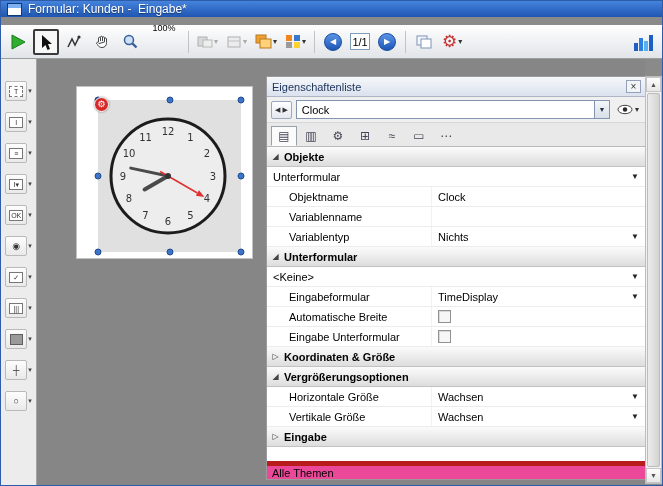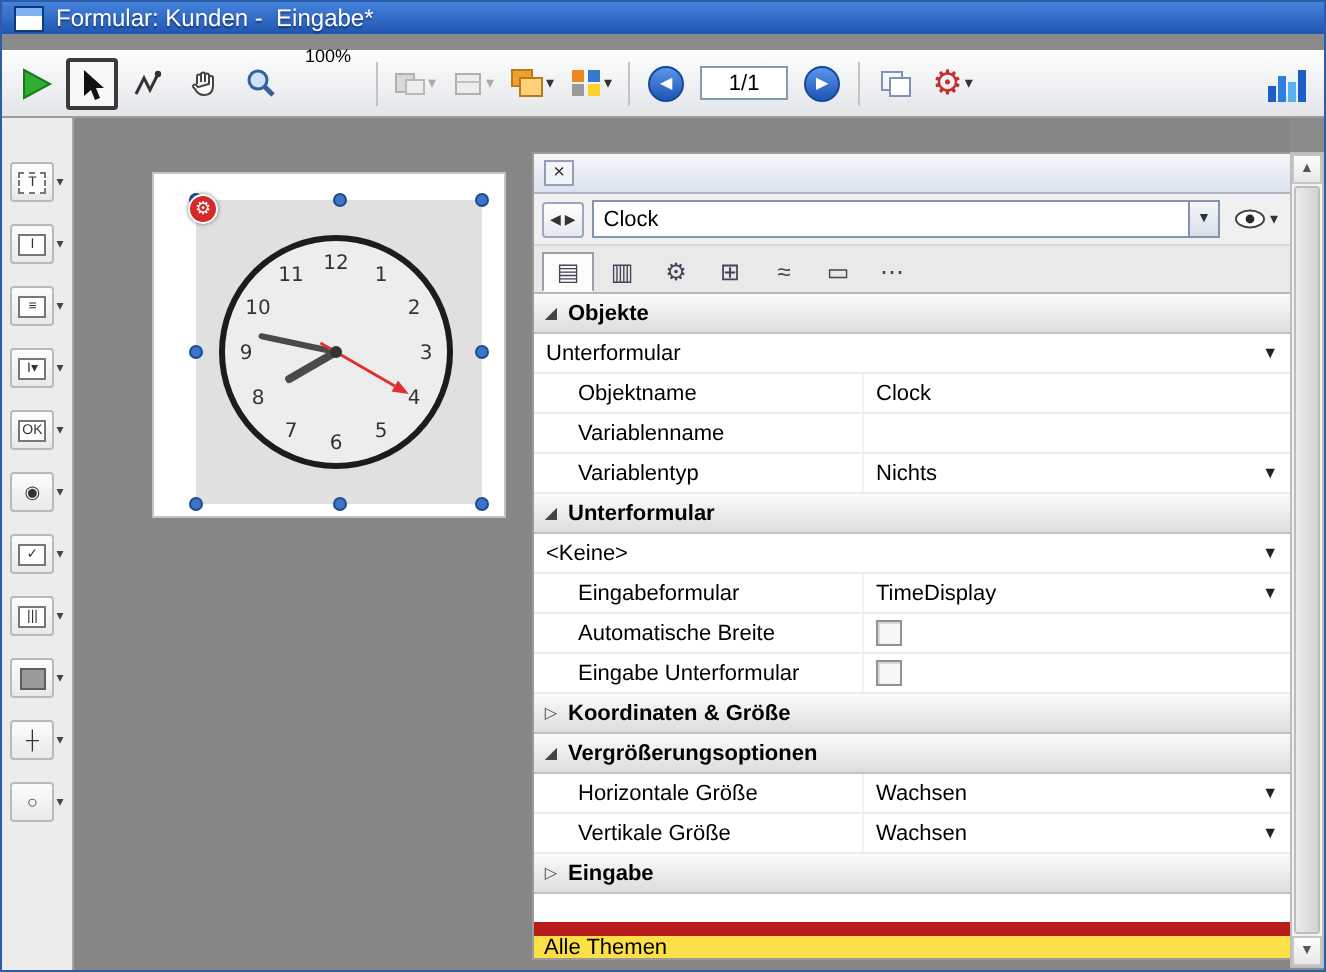--- a/index.html
+++ b/index.html
@@ -12,21 +12,21 @@
   .app-ico:before{content:"";position:absolute;left:0;top:0;right:0;height:4px;background:#7db1f2;}
   
   .toolbar{position:absolute;left:0;top:24px;right:0;height:34px;background:linear-gradient(#fefefe,#e2e5e9);border-bottom:1px solid #9d9d9d;display:flex;align-items:center;padding:0 4px;gap:2px;}
   .tbtn{height:26px;min-width:26px;display:flex;align-items:center;justify-content:center;border:1px solid transparent;border-radius:2px;background:transparent;padding:0 2px;gap:1px;}
   .tbtn.pressed{border:2px solid #3a3a3a;background:#f7f7f7;}
   .sep{width:1px;height:22px;background:#c3c3c3;margin:0 3px;flex:none;}
   .dd{font-size:8px;color:#333;}
   .dd.dis{color:#a9a9a9;}
   .zoomwrap{display:flex;flex-direction:column;align-items:center;justify-content:center;height:30px;margin:0 2px;gap:28px;}
   .zoomtext{font-size:9px;line-height:10px;}
-  .pagebox{width:44px;height:17px;background:#fff;border:1px solid #7f9db9;display:flex;align-items:center;justify-content:center;font-size:11px;margin:0 2px;}
+  .pagebox{width:20px;height:17px;background:#fff;border:1px solid #7f9db9;display:flex;align-items:center;justify-content:center;font-size:11px;margin:0 2px;}
   .navcirc{width:18px;height:18px;border-radius:50%;background:linear-gradient(#5a95e8,#1d55b4);display:flex;align-items:center;justify-content:center;color:#fff;font-size:8px;border:1px solid #174a9e;flex:none;}
   .gear{font-size:17px;color:#c53030;line-height:17px;}
   
   .body{position:absolute;left:0;top:58px;right:0;bottom:0;background:#8a8a8a;}
   .toolbox{position:absolute;left:0;top:0;bottom:0;width:36px;background:#ececec;border-right:1px solid #a5a5a5;padding-top:22px;}
   .tool-row{display:flex;align-items:center;justify-content:center;margin-bottom:11px;gap:1px;}
   .tool-btn{width:22px;height:20px;border:1px solid #b9b9b9;background:linear-gradient(#fdfdfd,#e9e9e9);display:flex;align-items:center;justify-content:center;padding:0;border-radius:2px;}
   .tool-glyph{font-size:9px;color:#333;line-height:1;display:flex;align-items:center;justify-content:center;}
   .tool-glyph.boxed{border:1px solid #777;background:#fff;width:14px;height:11px;font-size:7px;}
   .tool-glyph.dashed{border-style:dashed;}
@@ -54,21 +54,21 @@
   .tab{width:26px;height:20px;display:flex;align-items:center;justify-content:center;font-size:12px;color:#445;border:1px solid transparent;}
   .tab.active{background:#fbfbfb;border:1px solid #98a0ac;border-bottom-color:#fbfbfb;}
   .grid{flex:1;background:#fff;overflow:hidden;position:relative;}
   .sec{height:20px;display:flex;align-items:center;background:linear-gradient(#fbfbfb,#dddddd);border-bottom:1px solid #c2c2c2;font-weight:bold;}
   .sec .tri{width:17px;text-align:center;font-size:8px;color:#444;font-weight:normal;}
   .prow{height:20px;display:flex;border-bottom:1px solid #ececec;align-items:stretch;}
   .plabel{width:165px;display:flex;align-items:center;padding-left:22px;border-right:1px solid #f2f2f2;}
   .pval{flex:1;display:flex;align-items:center;padding-left:6px;position:relative;}
   .pval .vdd{position:absolute;right:7px;font-size:8px;color:#222;}
   .cb{width:13px;height:13px;background:#f6f6f6;border:1px solid #919191;box-shadow:inset 1px 1px 0 #d9d9d9;}
-  .pfoot{height:18px;background:#fde047;border-top:7px solid #b91c1c;display:flex;align-items:center;padding-left:5px;flex:none;}
+  .pfoot{height:18px;background:#ec4899;border-top:5px solid #b91c1c;display:flex;align-items:center;padding-left:5px;flex:none;}
   
   .vscroll{position:absolute;right:0;top:17px;width:17px;height:408px;background:#f2f2f2;border:1px solid #bdbdbd;display:flex;flex-direction:column;}
   .sarr{height:15px;background:linear-gradient(#fdfdfd,#e7e7e7);border:1px solid #c6c6c6;display:flex;align-items:center;justify-content:center;font-size:7px;color:#555;flex:none;}
   .sthumb{flex:1;margin:1px;background:linear-gradient(90deg,#ececec,#d3d3d3);border:1px solid #bdbdbd;border-radius:2px;}
 </style>
 </head>
 <body>
 
 <div class="window">
 
@@ -279,20 +279,21 @@
           <span class="handle" style="left:100%;top:50%"></span>
           <span class="handle" style="left:0;top:100%"></span>
           <span class="handle" style="left:50%;top:100%"></span>
           <span class="handle" style="left:100%;top:100%"></span>
         </div>
       </div>
     </div>
 
     <div class="props">
       <div class="phead">
+        <span class="phead-title">Eigenschaftenliste</span>
         <span class="pclose">×</span>
       </div>
       <div class="selrow">
         <span class="arrpair">
           <span>◀</span>
           <span>▶</span>
         </span>
         <div class="objcombo">
           <span class="val">Clock</span>
           <span class="cdd">▼</span>

